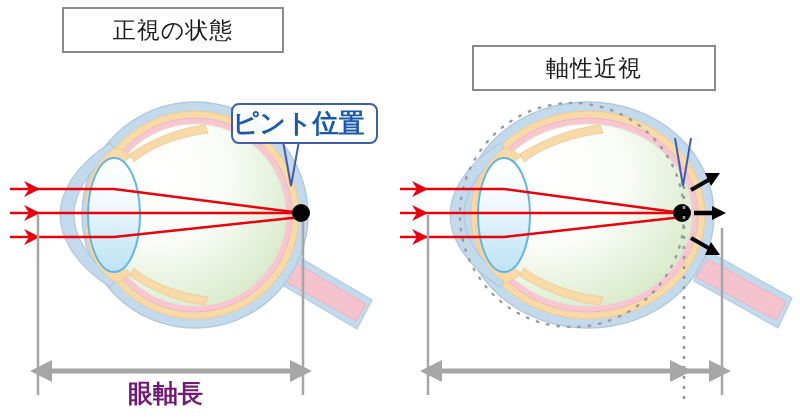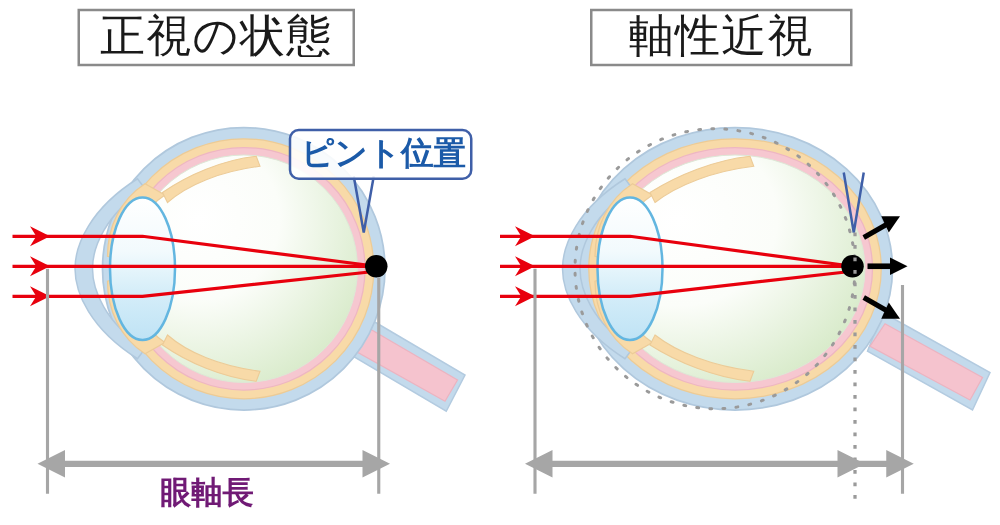--- a/index.html
+++ b/index.html
@@ -32,44 +32,44 @@
     left: 62px;
     width: 222px;
     height: 46px;
     box-sizing: border-box;
     border: 2px solid #8a8a8a;
     background: #ffffff;
     display: flex;
     align-items: center;
     justify-content: center;
   }
-  .title-box-right { left: 72px; width: 210px; }
+  .title-box-right { left: 72px; width: 244px; margin-top: 38px; }
   .title-text {
-    font-size: 36px;
+    font-size: 23px;
     color: #1a1a1a;
     letter-spacing: 1px;
     line-height: 1;
     font-family: "DejaVu Sans", "Liberation Sans", sans-serif;
   }
 
   .eye-svg {
     position: absolute;
     top: 0;
     left: 0;
   }
 
   .callout {
     position: absolute;
     box-sizing: border-box;
     border: 2px solid #3f5fa8;
     border-radius: 8px;
     background: rgba(255,255,255,0.88);
     display: flex;
     align-items: center;
-    justify-content: flex-start;
+    justify-content: center;
     padding: 2px 20px 4px 8px;
   }
   .callout-left  { left: 231px; top: 103px; width: 147px; height: 41px; }
   .callout-text {
     font-size: 26px;
     font-weight: bold;
     color: #1b5aa8;
     line-height: 1;
     white-space: nowrap;
     font-family: "DejaVu Sans", "Liberation Sans", sans-serif;

